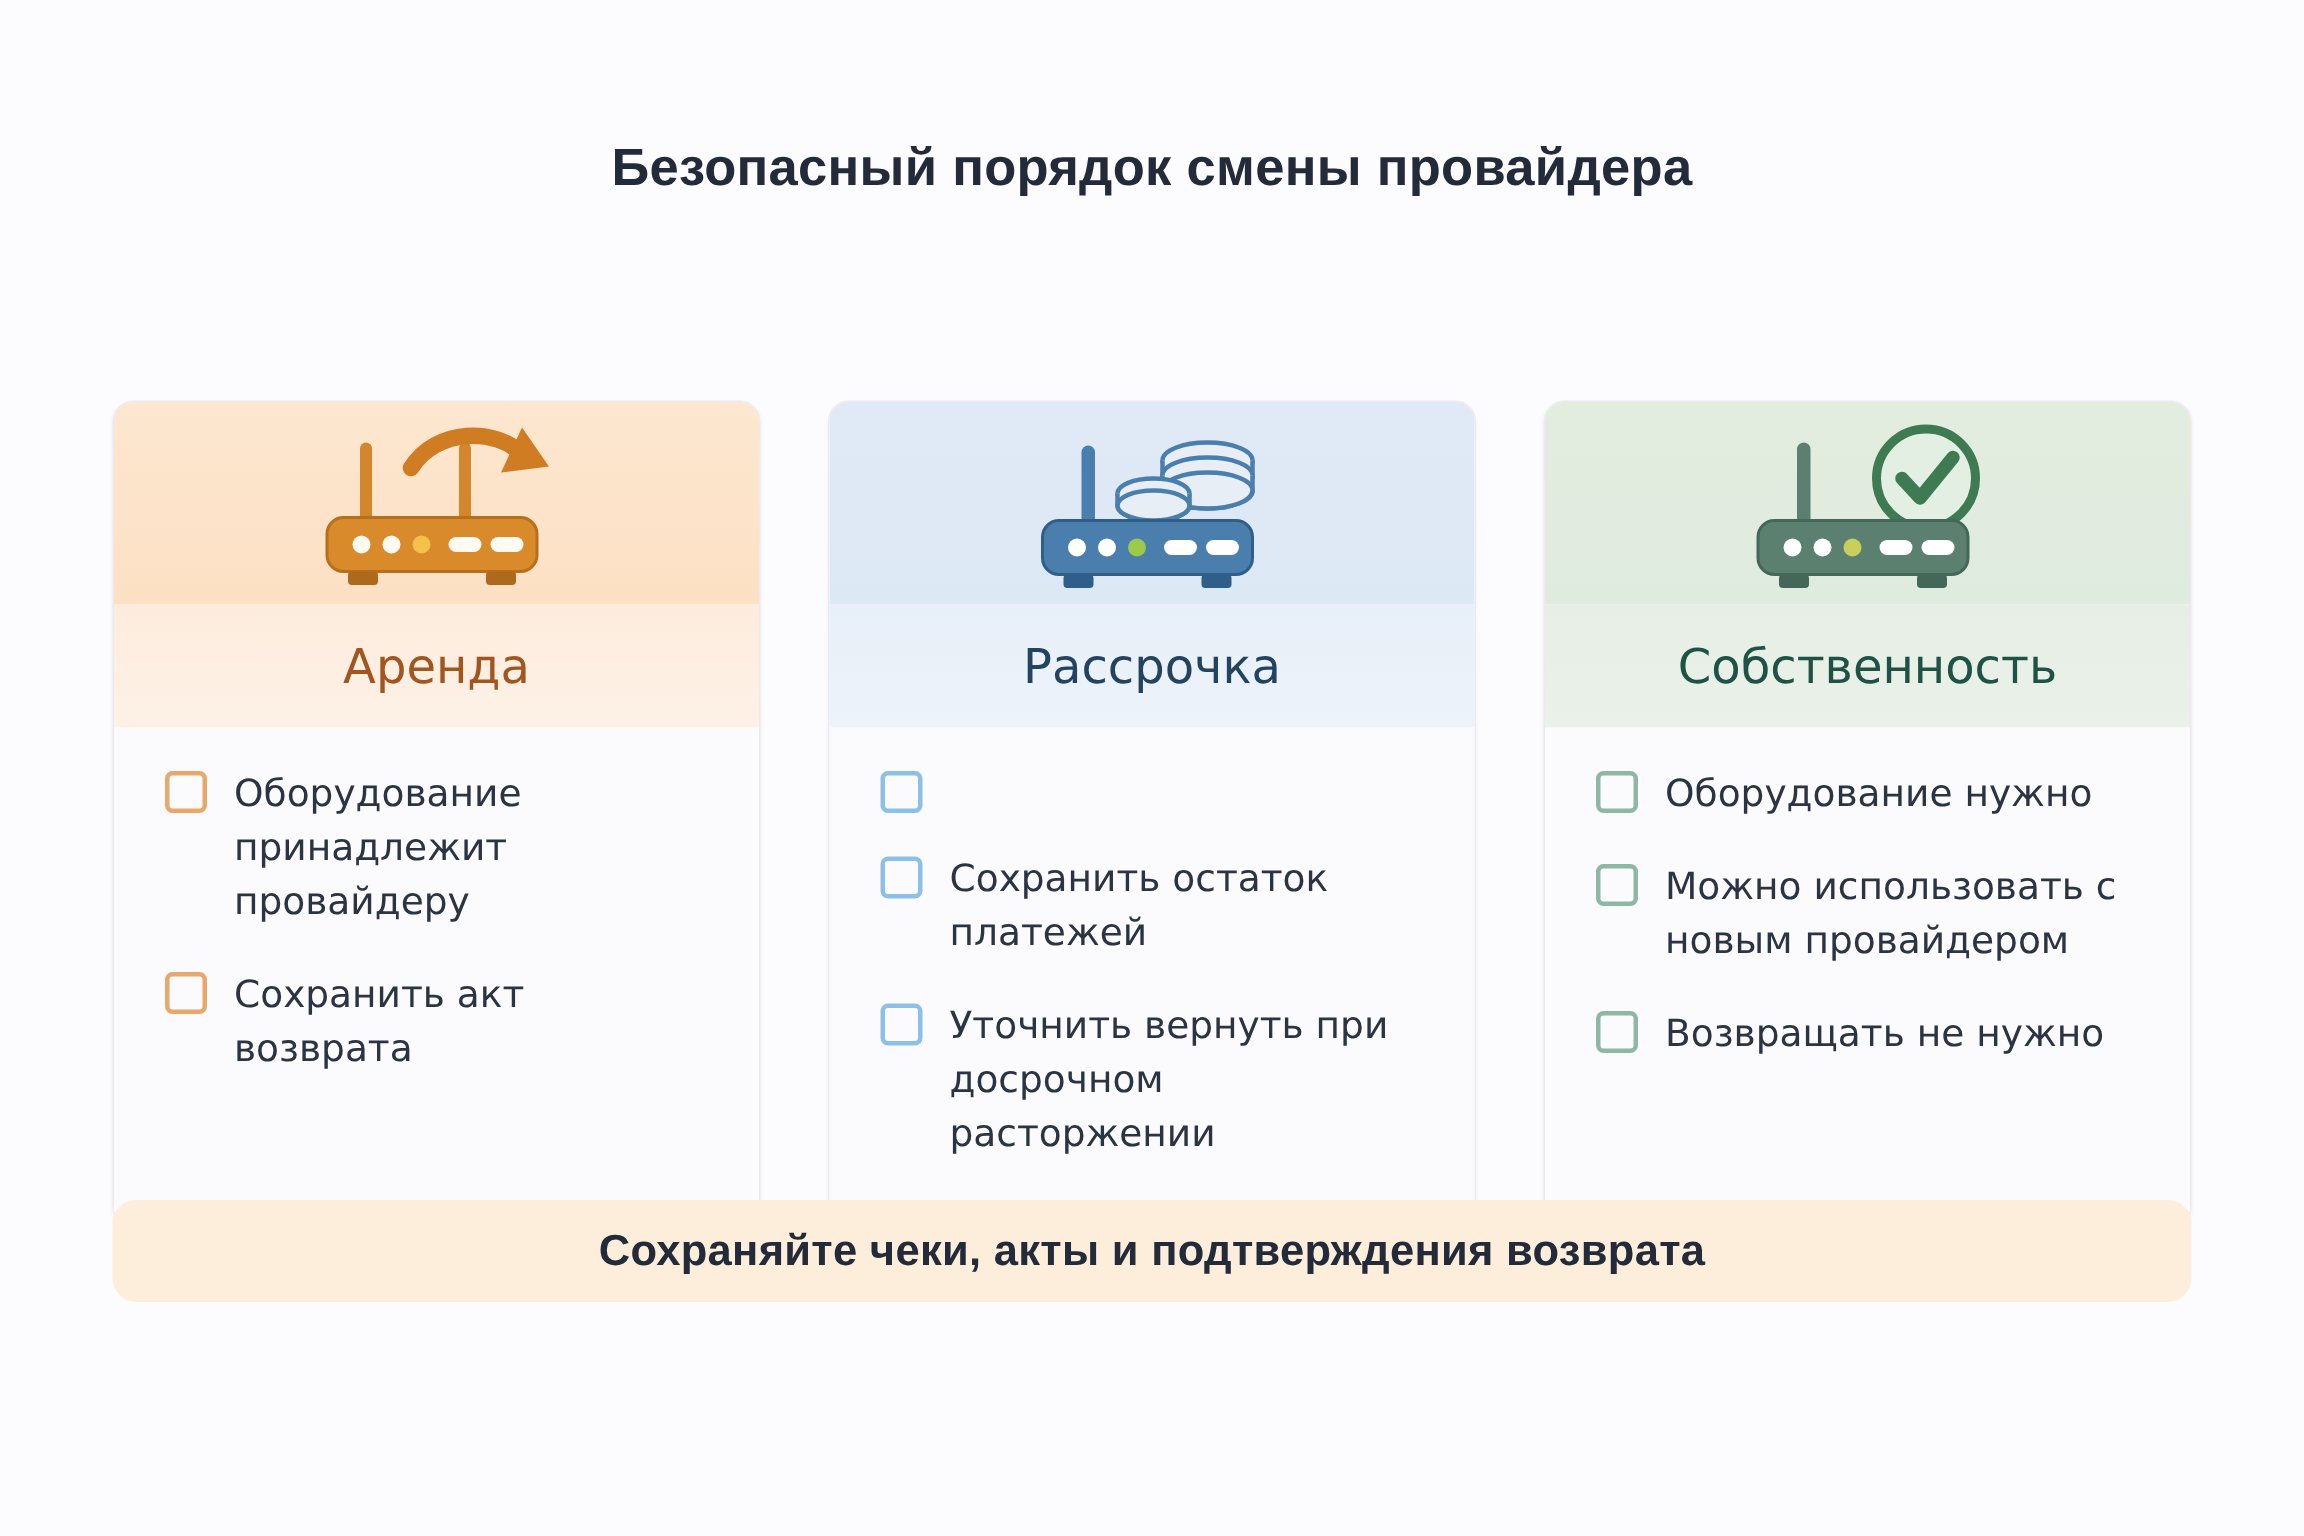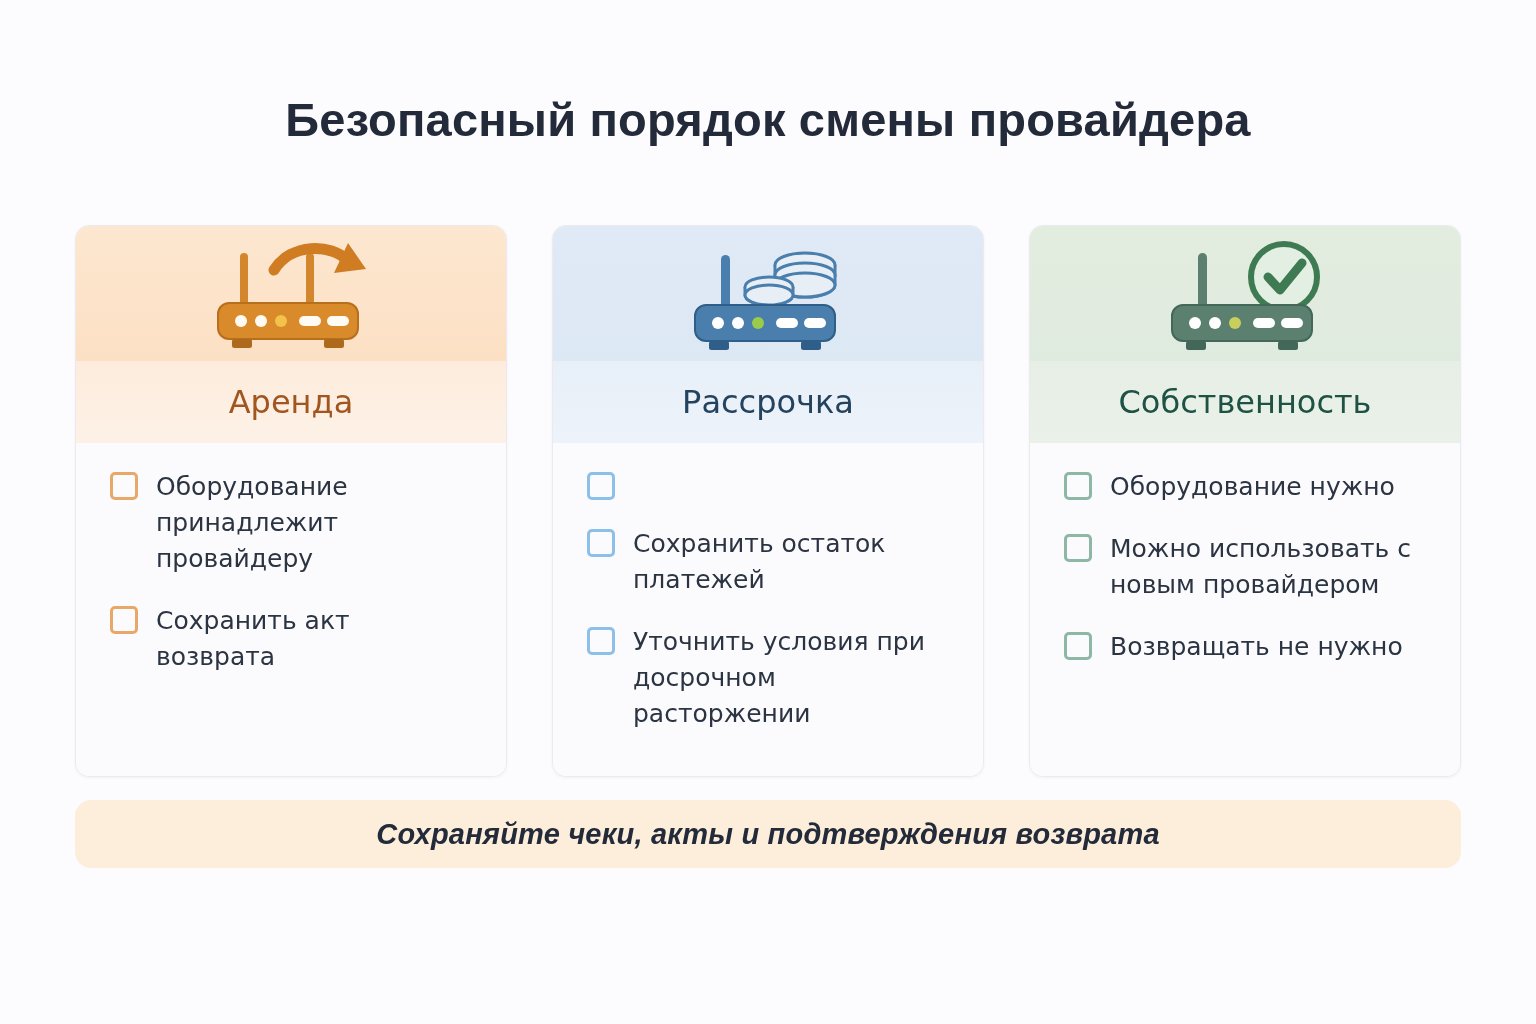--- a/index.html
+++ b/index.html
@@ -18,21 +18,21 @@
     width: 1536px;
     height: 1024px;
     box-sizing: border-box;
   }
   .title {
     position: absolute;
     top: 92px;
     left: 0;
     width: 1536px;
     text-align: center;
-    font-size: 47px;
+    font-size: 35px;
     font-weight: 700;
     color: #232b3a;
     letter-spacing: 0.2px;
     font-family: "Liberation Sans", sans-serif;
   }
 
   
   .cards {
     position: absolute;
     top: 225px;
@@ -46,20 +46,21 @@
     position: relative;
     width: 430px;
     height: 550px;
     border-radius: 14px;
     background: #fbfafc;
     border: 1px solid #eceaef;
     box-shadow: 0 1px 3px rgba(40,40,60,0.05);
     overflow: hidden;
     display: flex;
     flex-direction: column;
+    margin-top: 42px;
   }
   .card-icon-area {
     height: 135px;
     display: flex;
     align-items: center;
     justify-content: center;
     padding-top: 8px;
     box-sizing: border-box;
   }
   .card-title {
@@ -121,21 +122,20 @@
     position: absolute;
     left: 75px;
     top: 800px;
     width: 1386px;
     height: 68px;
     border-radius: 16px;
     background: #fceeda;
     display: flex;
     align-items: center;
     justify-content: center;
-    font-style: italic;
   }
   .banner-text {
     font-size: 29px;
     font-weight: 700;
     color: #232b3a;
     font-family: "Liberation Sans", sans-serif;
     letter-spacing: 0.2px;
   }
   svg { display: block; }
 </style>
@@ -220,21 +220,21 @@
       <div class="card-body">
         <div class="check-item">
           <span class="checkbox"></span>
         </div>
         <div class="check-item">
           <span class="checkbox"></span>
           <span class="check-text">Сохранить остаток платежей</span>
         </div>
         <div class="check-item">
           <span class="checkbox"></span>
-          <span class="check-text">Уточнить условия при досрочном расторжении</span>
+          <span class="check-text">Уточнить вернуть при досрочном расторжении</span>
         </div>
       </div>
     </div>
 
     <div class="card card-own">
       <div class="card-icon-area">
         <span>
           <svg width="190" height="125" viewBox="0 0 190 125">
             <rect x="48" y="18" width="9" height="58" rx="4.5" fill="#5c8070"></rect>
 

